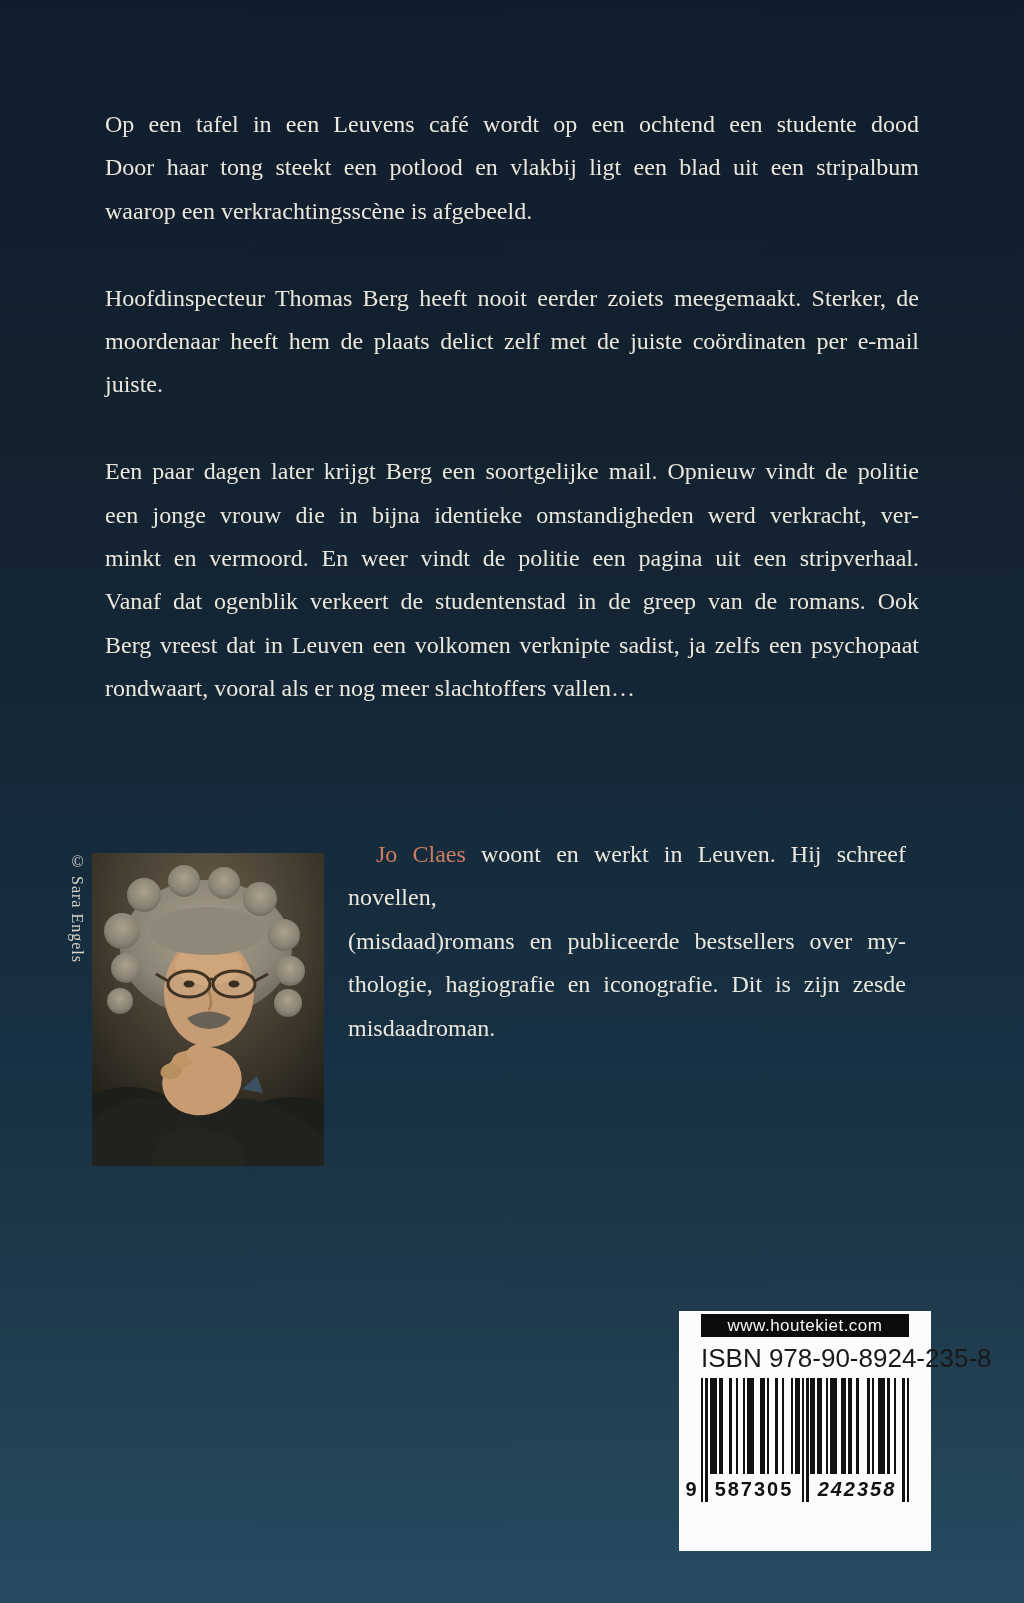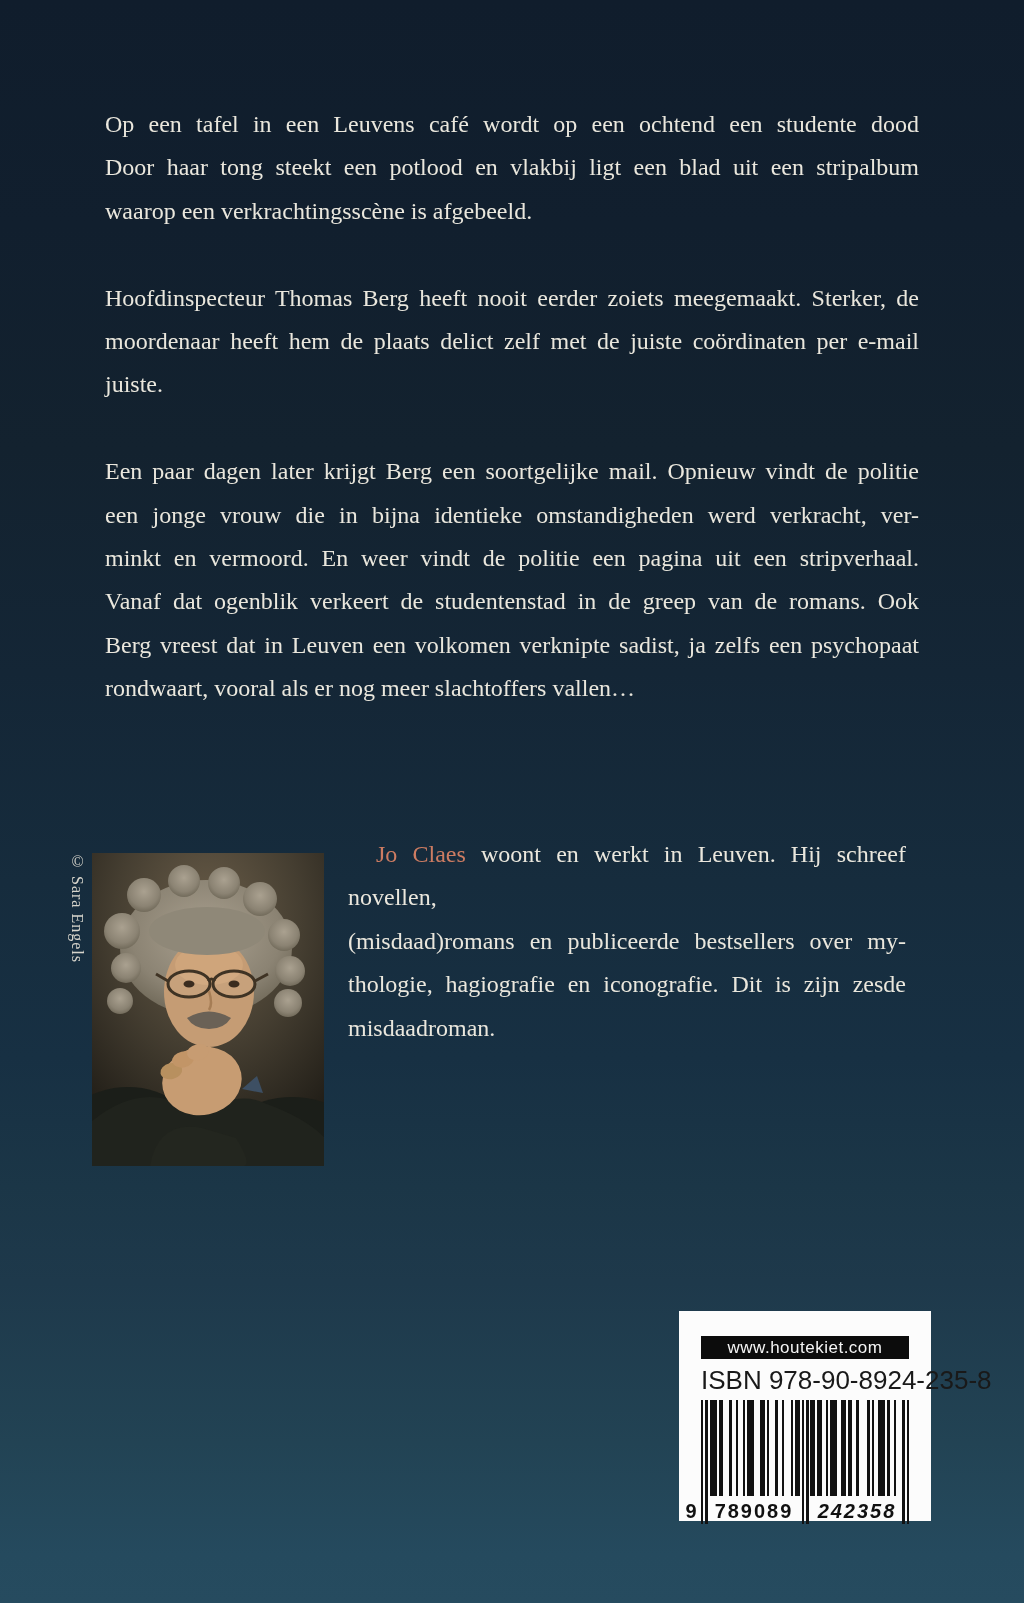--- a/index.html
+++ b/index.html
@@ -19,22 +19,22 @@
   .pline.last{text-align-last:left;}
   
   .photo-credit{position:absolute;left:60px;top:853px;width:26px;
     writing-mode:vertical-rl;color:#d6d4cb;font-size:16px;letter-spacing:1px;}
   .author-photo{position:absolute;left:92px;top:853px;width:232px;height:313px;}
   .author-photo svg{display:block;}
   .bio-text{position:absolute;left:348px;top:833px;width:558px;color:#eae7dd;font-size:24px;}
   .bio-text .pline{line-height:43.4px;}
   .author-name{font-weight:normal;margin-left:28px;}
   
-  .barcode-box{position:absolute;left:679px;top:1311px;width:252px;height:210px;
-    background:#fcfcfc;box-sizing:border-box;padding:25px 22px 0 22px;
+  .barcode-box{position:absolute;left:679px;top:1311px;width:252px;height:240px;
+    background:#fcfcfc;box-sizing:border-box;padding:3px 22px 0 22px;
     font-family:"Liberation Sans",sans-serif;}
   .site-strip{height:23px;background:#0c0c0c;display:flex;align-items:center;
     justify-content:center;margin-bottom:6px;}
   .site-strip span{color:#f5f5f5;font-size:17px;letter-spacing:0.5px;line-height:1;}
   .isbn-line{text-align:center;color:#191919;font-size:26px;letter-spacing:0px;
     margin-bottom:4px;white-space:nowrap;}
   .barcode-area{position:relative;height:124px;}
   .barcode-area svg{position:absolute;left:0;top:0;}
   .bc-digit{position:absolute;top:98px;height:26px;line-height:26px;
     font-weight:bold;font-size:20px;color:#111;text-align:center;letter-spacing:2px;}
@@ -179,18 +179,18 @@
           <rect x="170.78" y="0" width="2.44" height="96" fill="#121212"></rect>
           <rect x="177.35" y="0" width="2.44" height="96" fill="#121212"></rect>
           <rect x="179.54" y="0" width="2.44" height="96" fill="#121212"></rect>
           <rect x="181.73" y="0" width="2.44" height="96" fill="#121212"></rect>
           <rect x="186.11" y="0" width="2.44" height="96" fill="#121212"></rect>
           <rect x="192.67" y="0" width="2.44" height="96" fill="#121212"></rect>
           <rect x="201.43" y="0" width="2.44" height="124" fill="#121212"></rect>
           <rect x="205.81" y="0" width="2.44" height="124" fill="#121212"></rect>
         </svg>
       <div class="bc-digit bc-d0">9</div>
-      <div class="bc-digit bc-d1">789089</div>
+      <div class="bc-digit bc-d1">587305</div>
       <div class="bc-digit bc-d2">242358</div>
     </div>
   </section>
 
 </div>
 
 </body></html>

